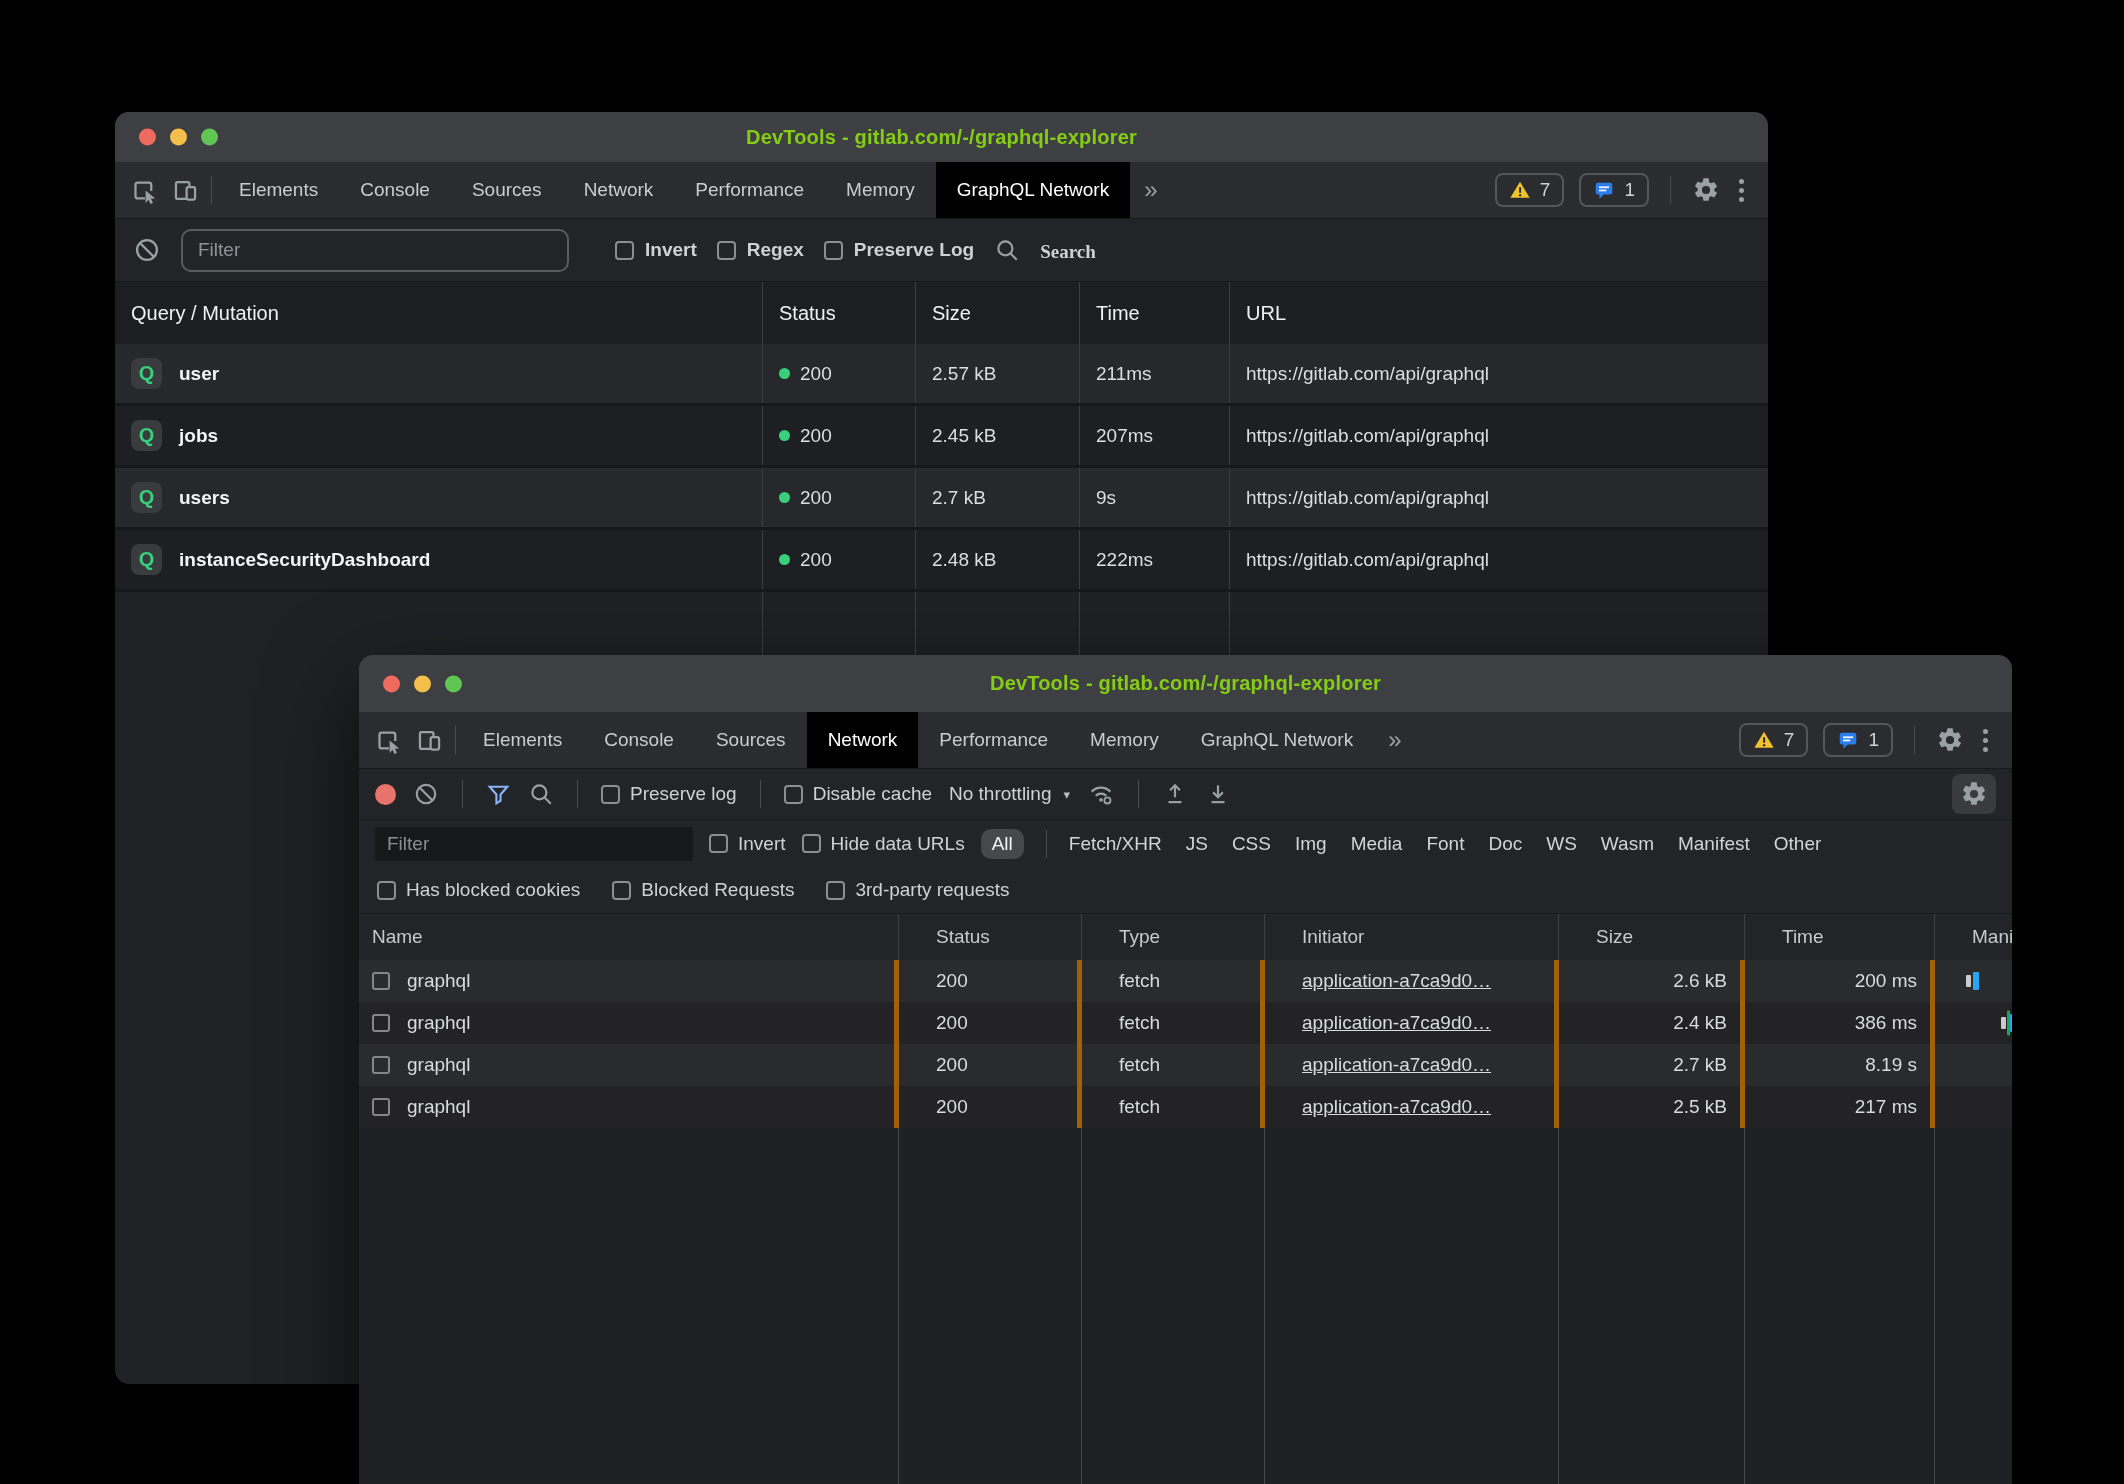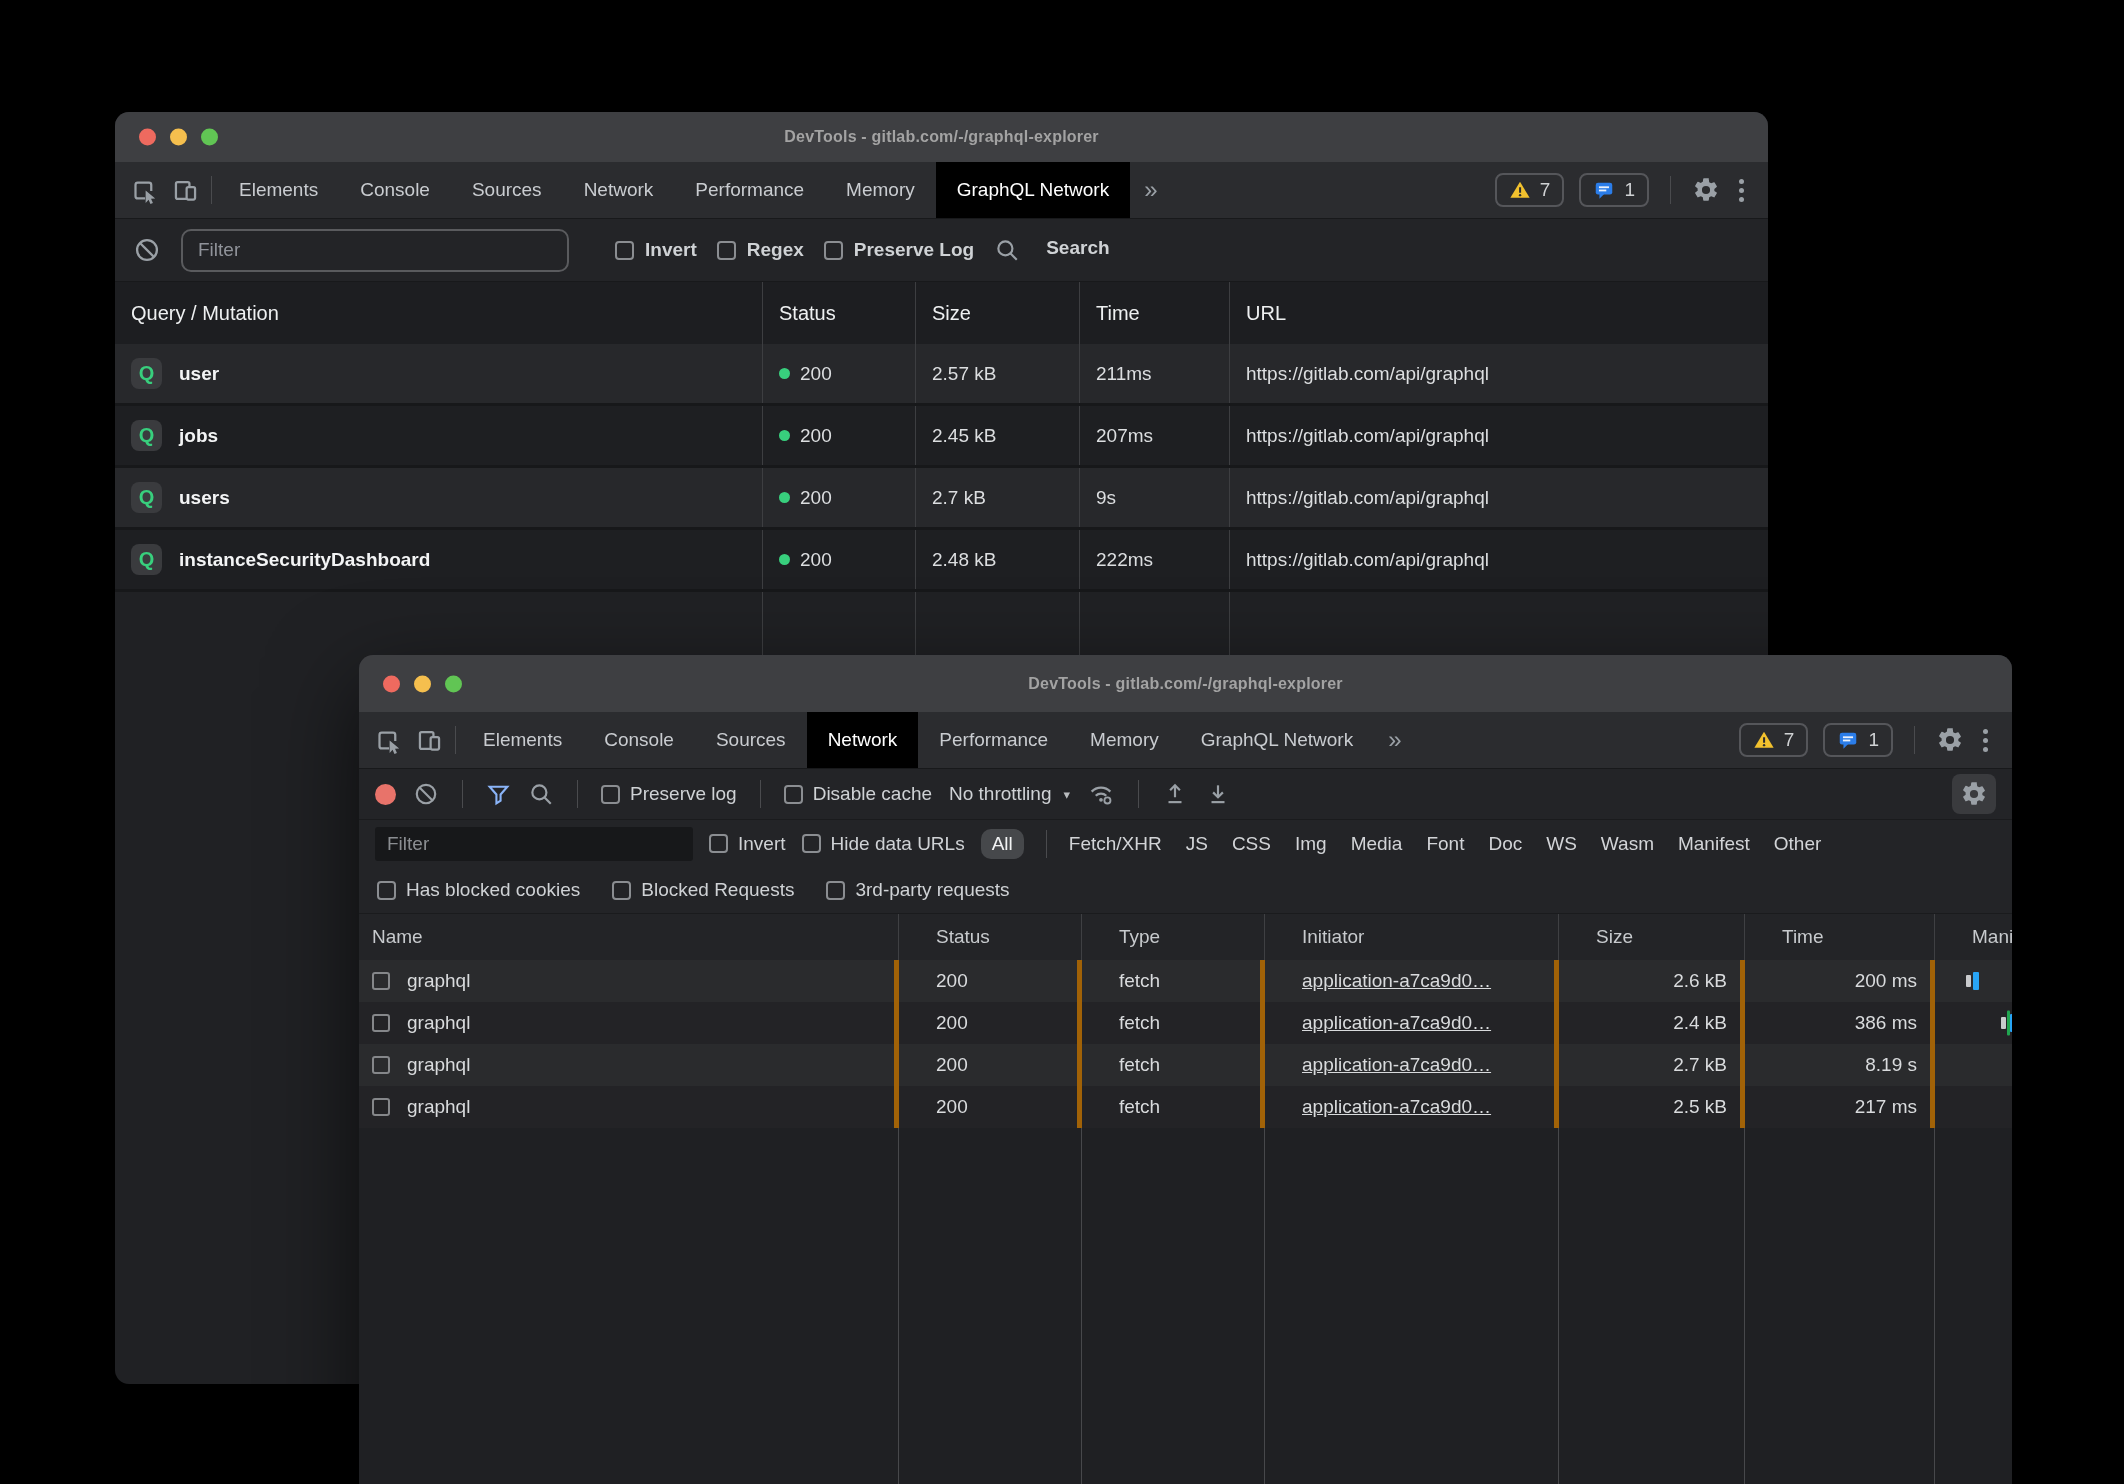--- a/index.html
+++ b/index.html
@@ -12,21 +12,21 @@
   #back-window  { left:115px; top:112px;  width:1653px; height:1272px; z-index:1; }
   #front-window { left:359px; top:655px;  width:1653px; height:829px;  z-index:2; border-radius:14px 14px 0 0; }
 
   
   .titlebar { position:relative; background:#3e3f42; flex:0 0 auto; }
   #back-window  .titlebar { height:50px; }
   #front-window .titlebar { height:57px; }
   .traffic { position:absolute; left:24px; top:50%; transform:translateY(-50%); display:flex; gap:14px; }
   .light { width:17px; height:17px; border-radius:50%; }
   .win-title { position:absolute; inset:0; display:flex; align-items:center; justify-content:center;
-    font-weight:bold; font-size:16px; color:#a3a3a3; letter-spacing:.2px; }
+    font-weight:bold; font-size:20px; color:#84cc16; letter-spacing:.2px; }
 
   
   .tabbar { height:57px; background:#2b2c2f; display:flex; align-items:stretch;
     border-bottom:1px solid #18191b; flex:0 0 auto; }
   .lefticons { display:flex; align-items:center; gap:14px; padding:0 6px 0 16px; }
   .vsep { width:1px; height:28px; background:#4a4b4e; align-self:center; margin:0 6px; }
   .tab { display:flex; align-items:center; padding:0 21px; font-size:19px; color:#c9ccd0; cursor:default; white-space:nowrap; }
   .tab.selected { background:#000; color:#fff; }
   .more-tabs { display:flex; align-items:center; padding:0 14px; color:#9aa0a6; font-size:24px; }
   .tabbar-right { margin-left:auto; display:flex; align-items:center; gap:15px; padding-right:20px; }
@@ -40,21 +40,21 @@
   .chk-label { font-size:19px; color:#cfd2d5; }
   .ico { display:flex; align-items:center; justify-content:center; }
 
   
   .qfilter { height:63px; background:#232427; display:flex; align-items:center; gap:20px;
     padding:0 18px; border-bottom:1px solid #18191b; flex:0 0 auto; }
   .qfilter .chk-label { font-weight:600; }
   input.rounded { width:388px; height:43px; background:transparent; border:2px solid #5a5b5e;
     border-radius:10px; color:#e8eaed; font-size:19px; padding:0 15px; outline:none; }
   input.rounded::placeholder { color:#90939a; }
-  .search-group { display:flex; align-items:flex-start; gap:26px; }
+  .search-group { display:flex; align-items:flex-end; gap:20px;font-family:Liberation Serif, serif; }
 
   
   .bgrid { display:grid; grid-template-columns:648px 153px 164px 150px 1fr; flex:0 0 auto; }
   .bgrid .cell { display:flex; align-items:center; padding:0 16px; border-right:1px solid #3d3e41;
     font-size:19px; color:#dcdee0; overflow:hidden; white-space:nowrap; }
   .bgrid .cell:last-child { border-right:none; }
   .bheader { height:62px; background:#1d1e21; }
   .bheader .cell { font-weight:normal; font-size:20px; color:#eef0f1; }
   .brow { height:62px; border-bottom:3px solid #17181a; }
   .brow.odd  { background:#27282b; }

